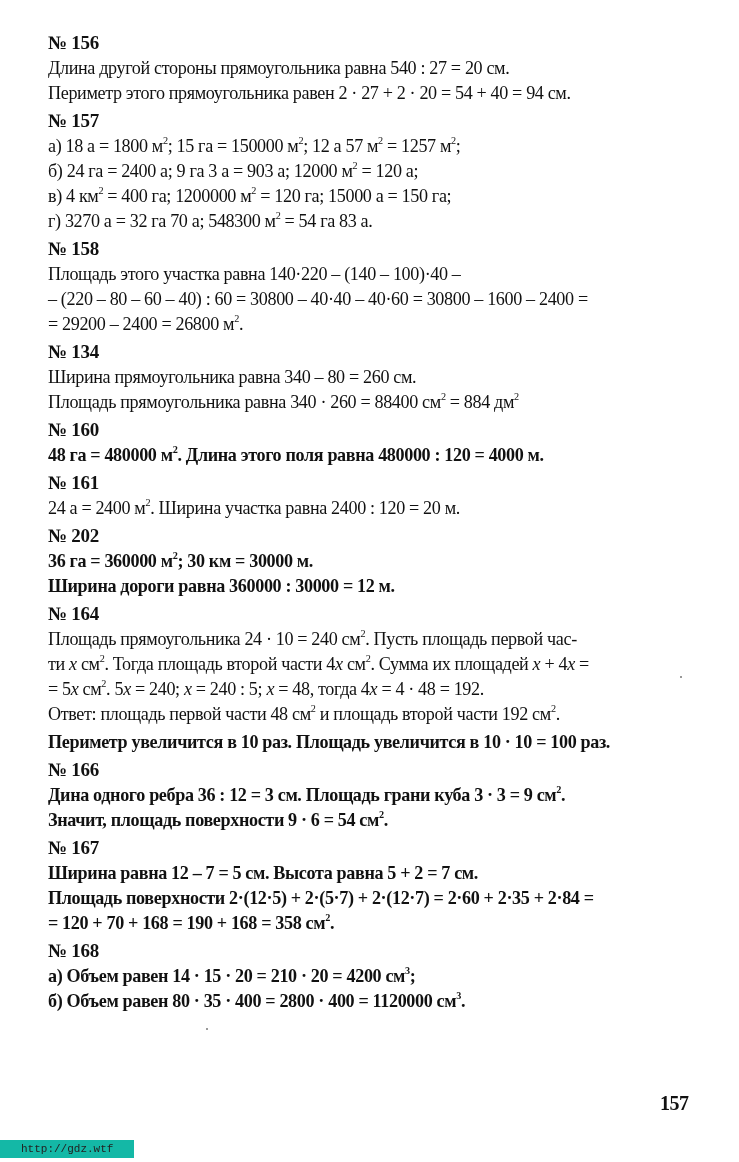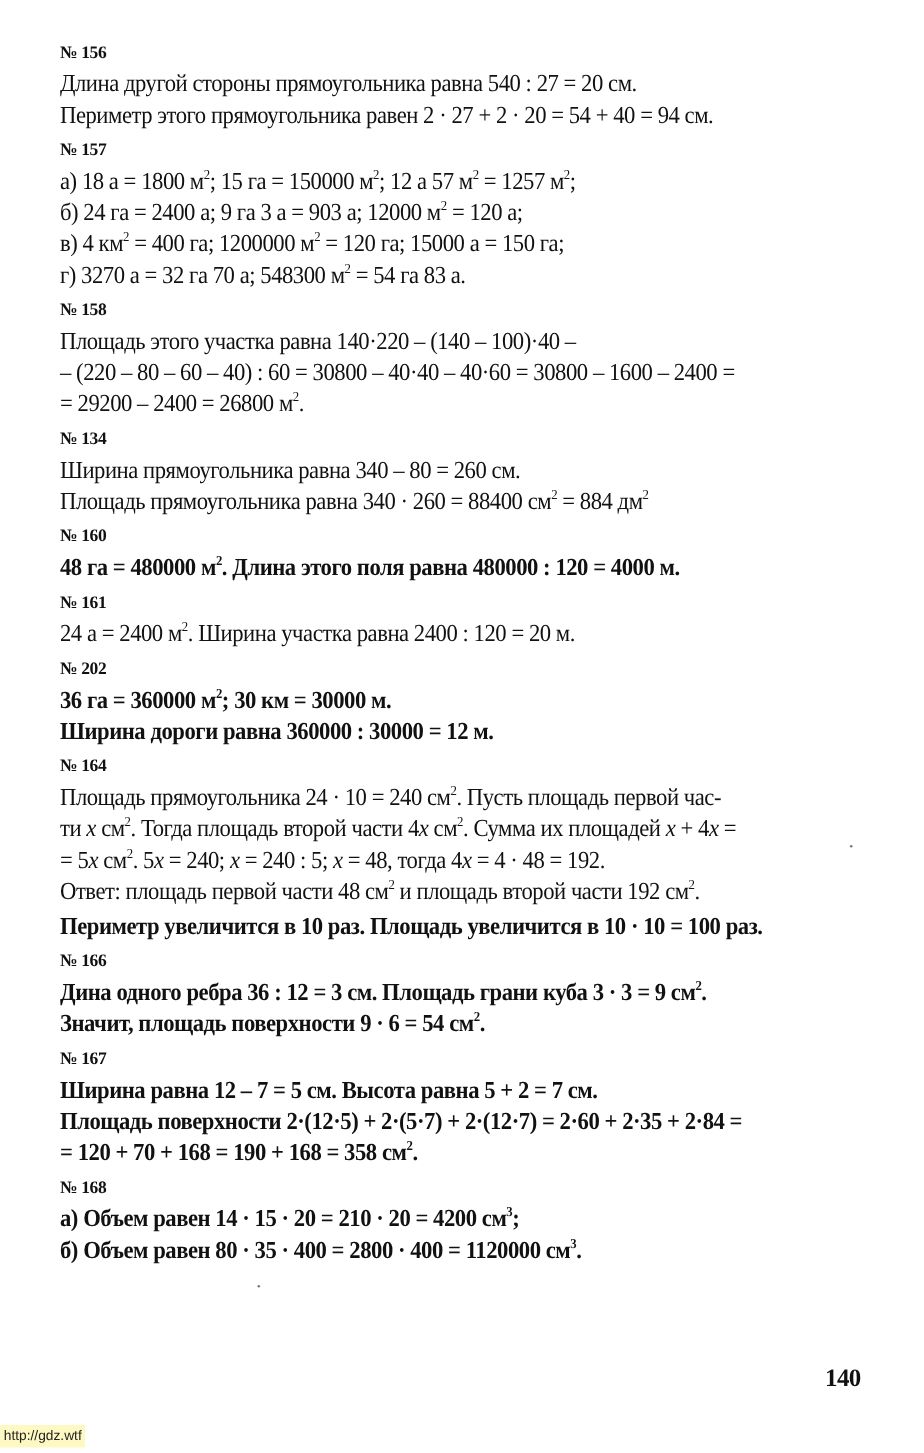--- a/index.html
+++ b/index.html
@@ -6,40 +6,40 @@
     body {
       width: 739px; height: 1162px; position: relative; overflow: hidden;
       font-family: "Liberation Serif", "DejaVu Serif", serif;
       color: #111111;
     }
     .page {
       position: absolute; left: 48px; top: 30px; width: 660px;
     }
     .problem { margin: 0; }
     .num {
-      font-weight: bold; font-size: 14px; line-height: 25px;
+      font-weight: bold; font-size: 19px; line-height: 25px;
       letter-spacing: -0.3px;
     }
     .line {
       font-size: 19.5px; line-height: 25px; white-space: nowrap;
       letter-spacing: -0.4px; transform-origin: left; transform: scaleX(0.93);
     }
     .line.bold { font-weight: bold; }
     .gap { height: 3px; }
     sup { font-size: 11px; vertical-align: 8px; line-height: 0; }
     i { font-style: italic; }
     .page-number {
       position: absolute; left: 660px; top: 1092px;
       font-weight: bold; font-size: 20px; letter-spacing: -0.5px;
     }
     .watermark {
       position: absolute; left: 0; top: 1140px;
-      background: #fef9c3; color: #222;
-      font-family: Liberation Sans, sans-serif;
-      font-size: 11px; padding: 2px 3px; line-height: 14px;
+      background: #14b8a6; color: #222;
+      font-family: Liberation Mono, monospace;
+      font-size: 11px; padding: 2px 21px; line-height: 14px;
     }
     .speck { position: absolute; width: 2px; height: 2px; background: #777; border-radius: 1px; }
   </style>
 </head>
 <body>
 
 <div class="page">
   <div id="problems">
       <div class="problem">
         <div class="num">№ 156</div>
@@ -111,18 +111,18 @@
       </div>
       <div class="problem">
         <div class="num">№ 168</div>
         <div class="line bold">а) Объем равен 14 · 15 · 20 = 210 · 20 = 4200 см<sup>3</sup>;</div>
         <div class="line bold">б) Объем равен 80 · 35 · 400 = 2800 · 400 = 1120000 см<sup>3</sup>.</div>
         <div class="gap"></div>
       </div>
     </div>
 </div>
 
-<div class="page-number">140</div>
+<div class="page-number">157</div>
 
 <div class="watermark">http://gdz.wtf</div>
 
 <div class="speck" style="left:680px; top:676px;"></div>
 <div class="speck" style="left:206px; top:1028px;"></div>
 
 </body></html>

